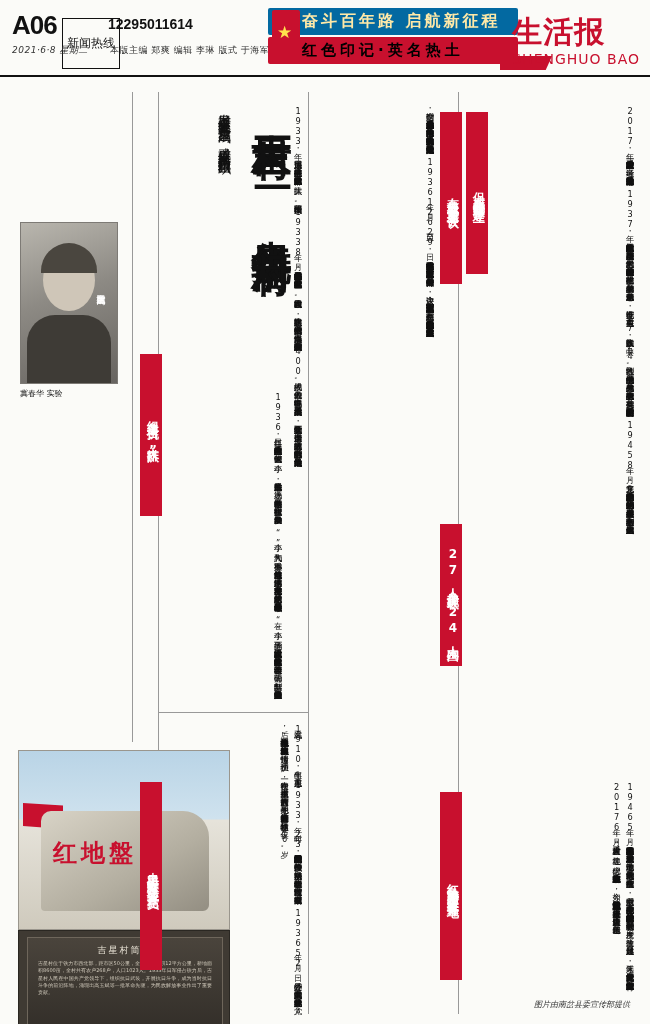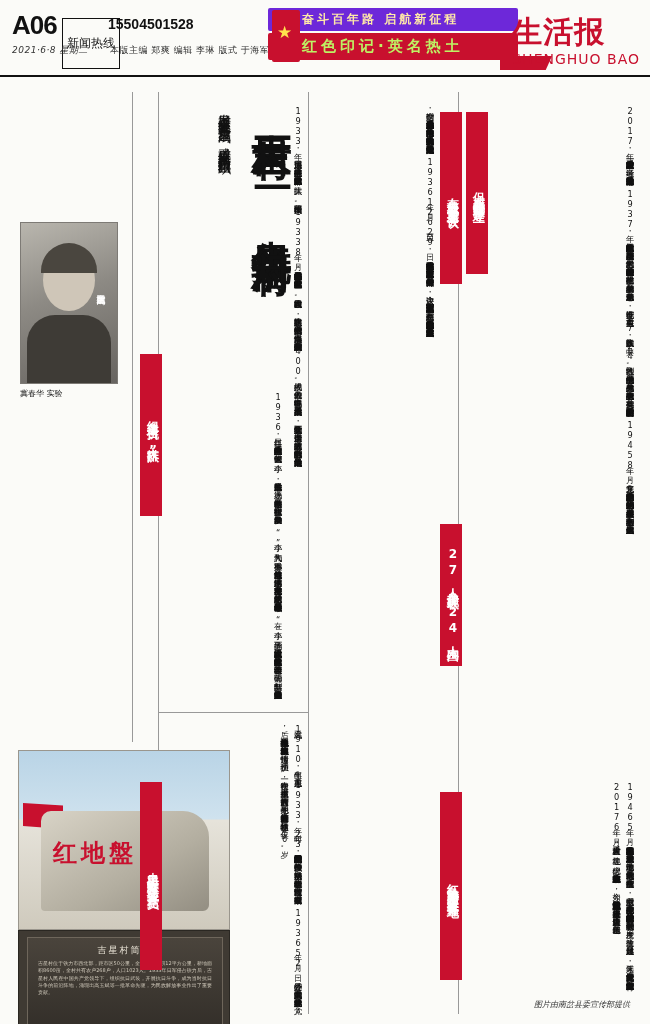--- a/index.html
+++ b/index.html
@@ -41,26 +41,26 @@
     font-size:9px;color:#333;letter-spacing:0.5px;font-style:italic;
   }
   .editline{
     position:absolute;left:110px;top:44px;
     font-size:9px;color:#333;letter-spacing:0.5px;
   }
   .redblock{
     position:absolute;left:268px;top:8px;width:250px;height:58px;
   }
   .redblock .rbtop{
-    background:#6d28d9;color:#ffe9a8;font-size:12px;font-weight:bold;
+    background:#0369a1;color:#ffe9a8;font-size:16px;font-weight:bold;
     letter-spacing:3px;padding:3px 6px 3px 34px;
     border-radius:2px;
   }
   .redblock .rbbot{
-    background:#c8102e;color:#bef264;font-size:15px;font-weight:bold;
+    background:#c8102e;color:#000000;font-size:15px;font-weight:bold;
     letter-spacing:4px;padding:4px 6px 4px 34px;margin-top:2px;
     border-radius:2px;
   }
   .rbemblem{
     position:absolute;left:4px;top:2px;width:28px;height:52px;
     background:#c8102e;border-radius:2px;
   }
   .rbemblem:after{
     content:"★";position:absolute;left:5px;top:12px;color:#ffe24d;font-size:17px;
   }
@@ -191,21 +191,21 @@
   }
 </style>
 </head>
 <body>
 
 <div class="page">
 
   <div class="masthead">
     <div class="pageno">A06</div>
     <div class="hotline-box">新闻热线</div>
-    <div class="hotline-num">15504501528</div>
+    <div class="hotline-num">12295011614</div>
     <div class="dateline">2021·6·8  星期二</div>
     <div class="editline">本版主编 郑爽  编辑 李琳  版式 于海军</div>
 
     <div class="redblock">
       <div class="rbemblem"></div>
       <div class="rbtop">奋斗百年路 启航新征程</div>
       <div class="rbbot">红色印记·英名热土</div>
     </div>
     <div class="banner-flag"></div>
 

